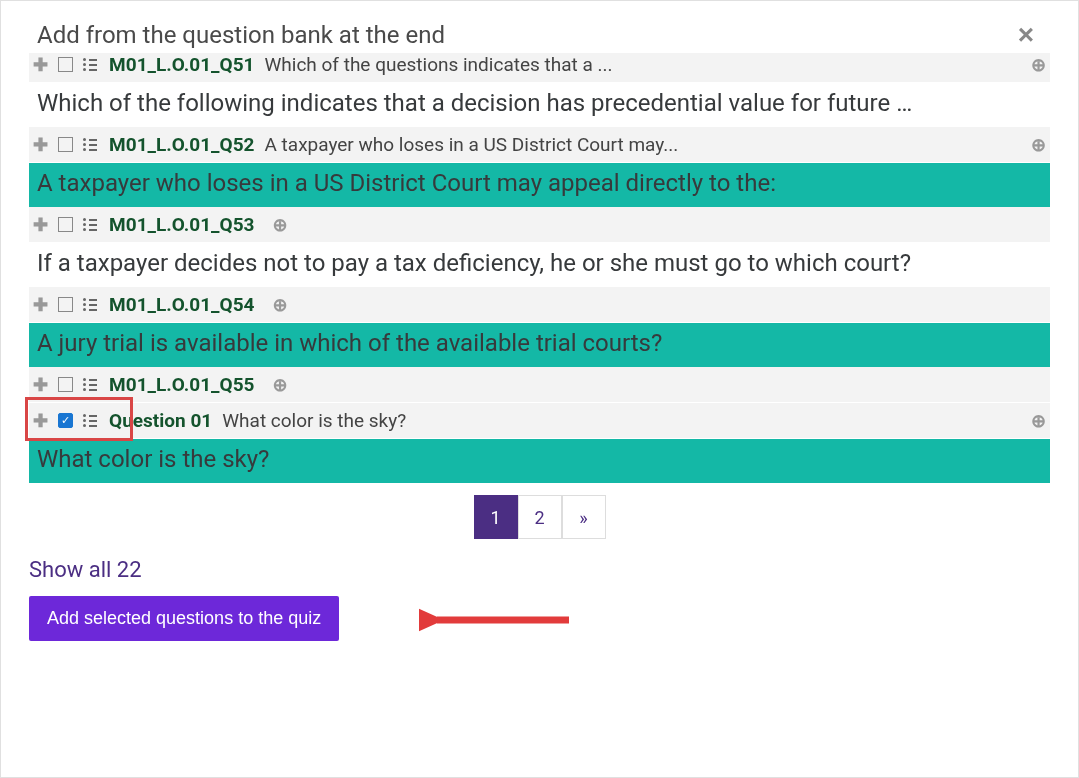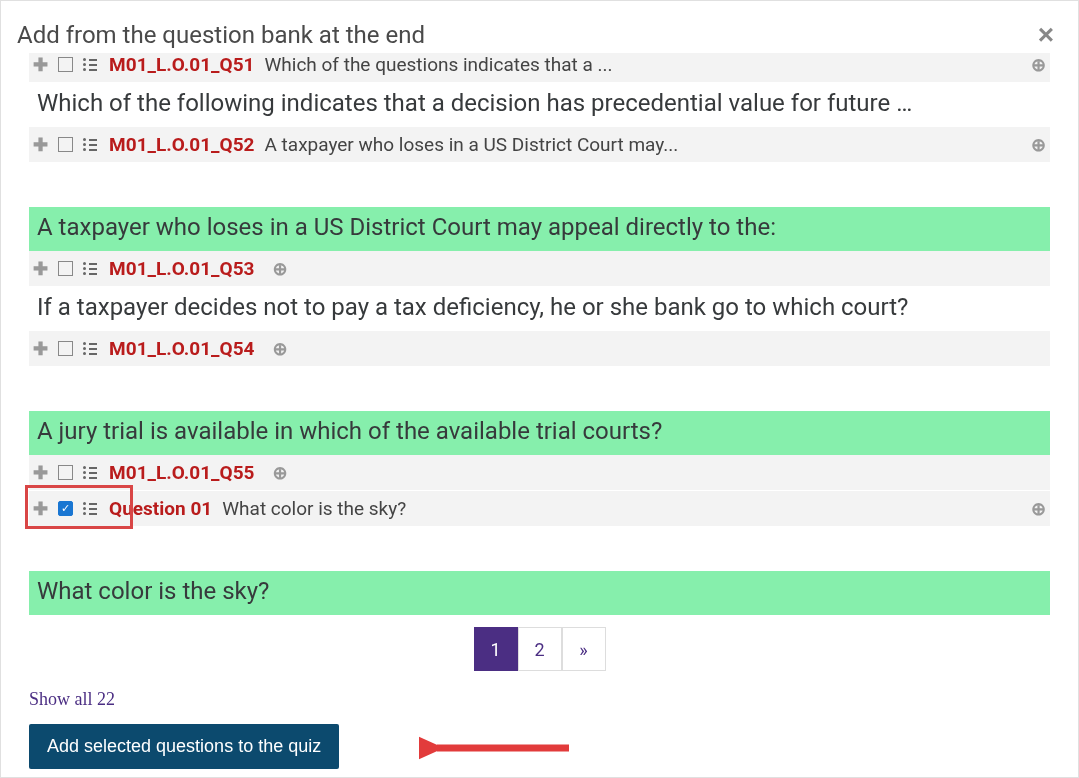--- a/index.html
+++ b/index.html
@@ -15,21 +15,21 @@
   .modal {
     border: 1px solid #e0e0e0;
     height: 778px;
     position: relative;
     overflow-y: scroll;
   }
   .modal::-webkit-scrollbar { width: 17px; }
   .modal::-webkit-scrollbar-track { background: #f1f1f1; }
   .modal::-webkit-scrollbar-thumb { background: #c1c1c1; }
   .modal-header {
-    padding: 20px 16px 10px;
+    padding: 20px 36px 10px;
     display: flex;
     justify-content: space-between;
     align-items: center;
   }
   .modal-title {
     font-size: 24px;
     font-weight: 400;
     color: #4a4a4a;
   }
   .close-btn {
@@ -50,21 +50,21 @@
     background: #f3f3f3;
     border-bottom: 1px solid #fff;
   }
   .q-row.first { padding-top: 0; overflow: hidden; }
   .q-preview {
     padding: 6px 8px 10px;
     font-size: 24px;
     color: #373a3c;
     background: #fff;
   }
-  .q-preview.alt { background: #86efac; margin-top: 44px; }
+  .q-preview.alt { background: #14b8a6; }
   .plus-icon {
     color: #999;
     font-weight: bold;
     font-size: 18px;
     margin-right: 10px;
     cursor: pointer;
     flex-shrink: 0;
   }
   .checkbox {
     width: 15px;
@@ -90,21 +90,21 @@
     gap: 2px;
     margin-right: 12px;
     flex-shrink: 0;
   }
   .type-icon .row { display: flex; align-items: center; gap: 3px; }
   .type-icon .dot { width: 3px; height: 3px; background: #666; border-radius: 50%; }
   .type-icon .line { width: 8px; height: 2px; background: #666; }
   .q-id {
     font-weight: bold;
     font-size: 19px;
-    color: #b91c1c;
+    color: #14532d;
     margin-right: 10px;
     white-space: nowrap;
   }
   .q-text {
     font-size: 19px;
     color: #444;
     flex: 1;
     white-space: nowrap;
     overflow: hidden;
     text-overflow: ellipsis;
@@ -139,29 +139,28 @@
     background: #fff;
     color: #4b2e83;
   }
   .page-btn.active {
     background: #4b2e83;
     color: #fff;
     border-color: #4b2e83;
   }
   .show-all {
     color: #4b2e83;
-    font-size: 18px;
+    font-size: 22px;
     text-decoration: none;
     display: inline-block;
     margin-bottom: 14px;
     cursor: pointer;
-    font-family: Liberation Serif, serif;
   }
   .add-btn {
-    background: #0c4a6e;
+    background: #6d28d9;
     color: #fff;
     border: none;
     padding: 12px 18px;
     font-size: 18px;
     cursor: pointer;
     border-radius: 2px;
   }
   .arrow-annotation {
     position: absolute;
     pointer-events: none;
@@ -239,21 +238,21 @@
             <span class="line"></span>
           </span>
         <span class="row">
             <span class="dot"></span>
             <span class="line"></span>
           </span>
       </span>
       <span class="q-id">M01_L.O.01_Q53</span>
       <span class="zoom-icon">⊕</span>
     </div>
-    <div class="q-preview">If a taxpayer decides not to pay a tax deficiency, he or she bank go to which court?</div>
+    <div class="q-preview">If a taxpayer decides not to pay a tax deficiency, he or she must go to which court?</div>
 
     <div class="q-row">
       <span class="plus-icon">✚</span>
       <span class="checkbox"></span>
       <span class="type-icon">
         <span class="row">
             <span class="dot"></span>
             <span class="line"></span>
           </span>
         <span class="row">

